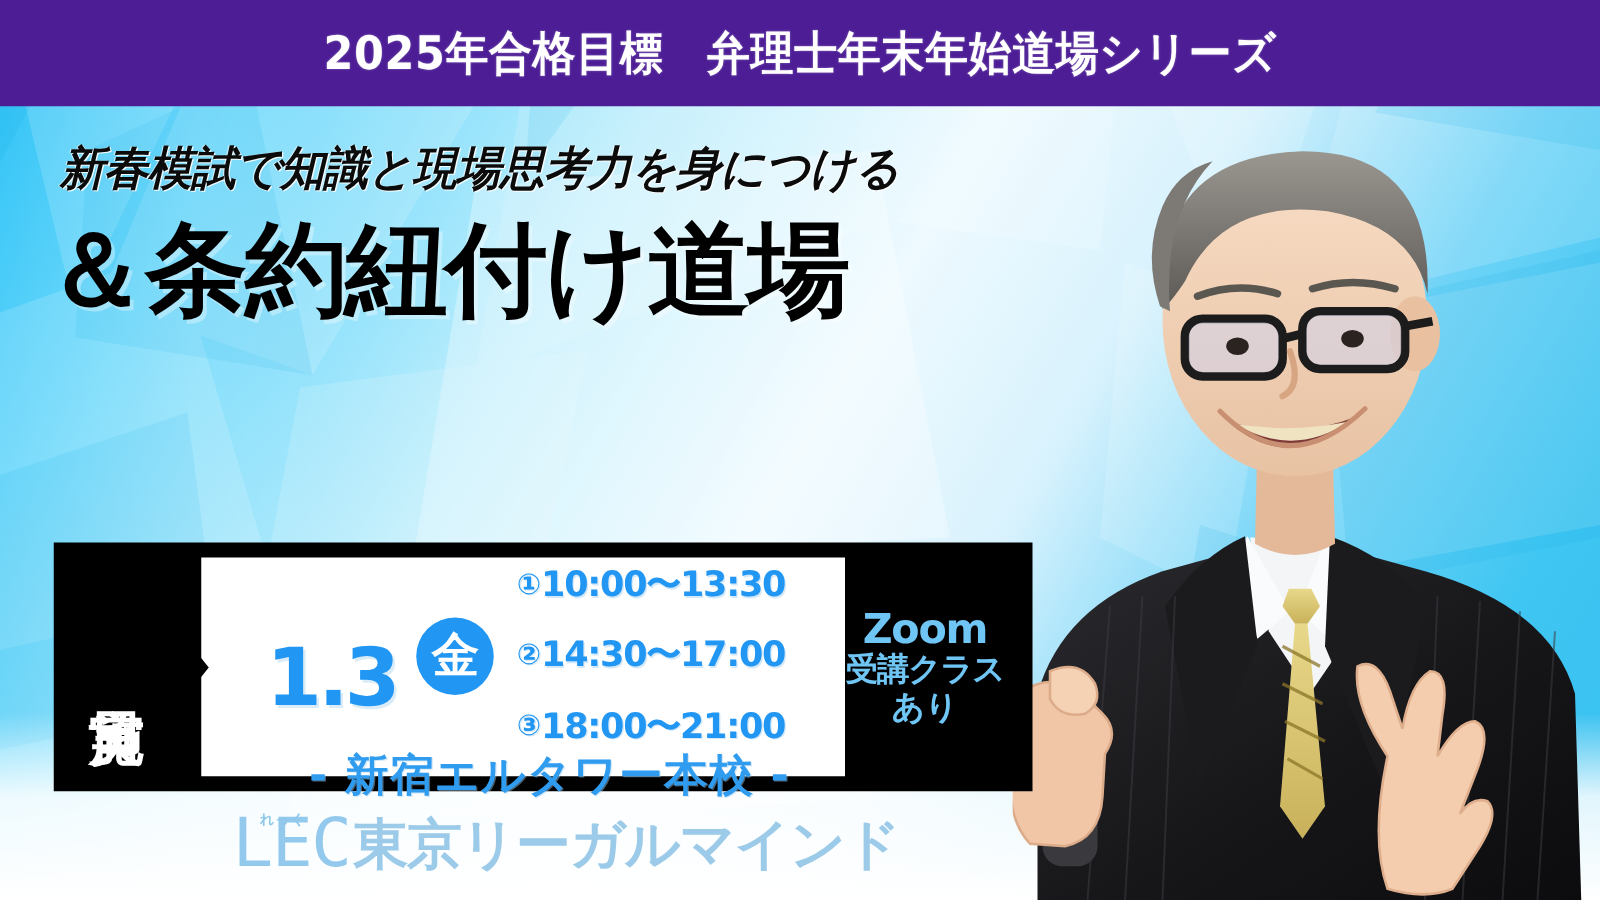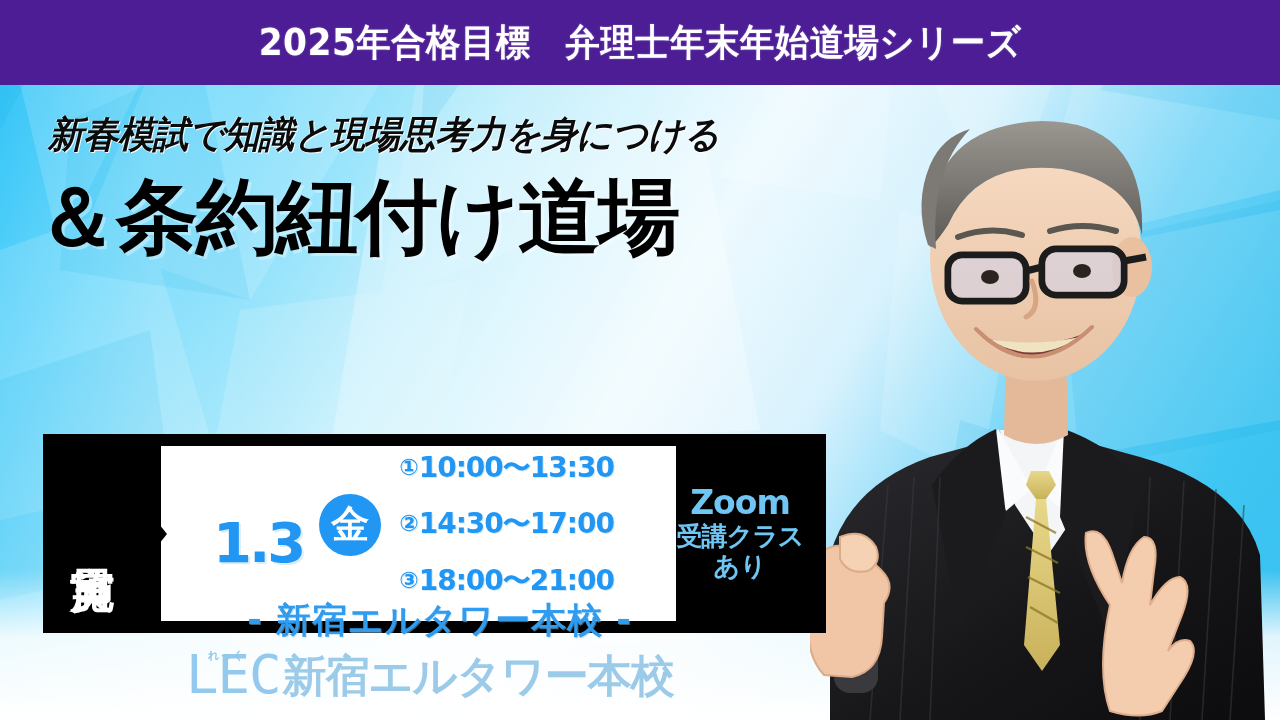--- a/index.html
+++ b/index.html
@@ -119,21 +119,21 @@
     display:flex;flex-direction:column;
     padding:6px 10px 6px 52px;
   }
   .sch-row-top{
     display:flex;align-items:center;
     flex:1;
   }
   .date-num{
     color:#2196f3;
     font-weight:700;
-    font-size:56px;
+    font-size:64px;
     line-height:1;
     letter-spacing:-3px;
     text-shadow:2px 2px 0 rgba(150,200,235,.35);
     margin-top:36px;
   }
   .day-badge{
     width:62px;height:62px;border-radius:50%;
     background:#2196f3;
     color:#fff;
     font-weight:700;font-size:38px;
@@ -384,16 +384,16 @@
       <div class="zoom-l2">受講クラス</div>
       <div class="zoom-l3">あり</div>
     </div>
   </div>
 
   <div class="logo">
     <div class="logo-mark">
       <span class="logo-ruby">れっく</span>
       <span class="logo-letters">LEC</span>
     </div>
-    <span class="logo-jp">新宿エルタワー本校</span>
+    <span class="logo-jp">東京リーガルマインド</span>
   </div>
 
 </div>
 
 </body></html>

